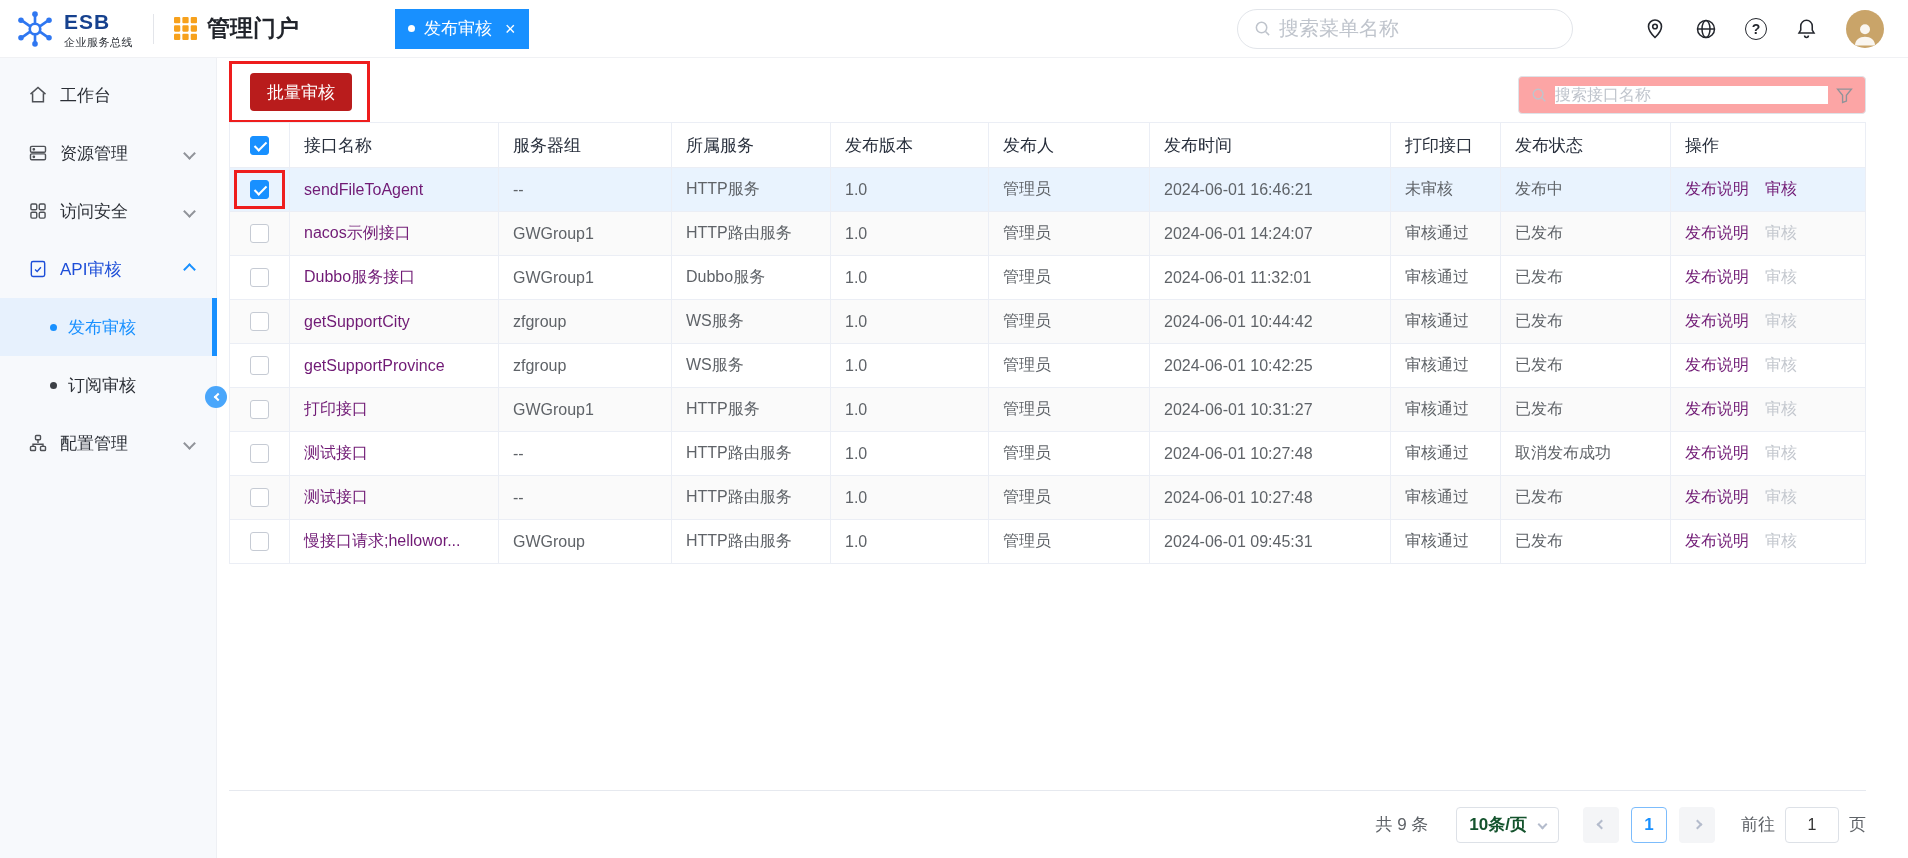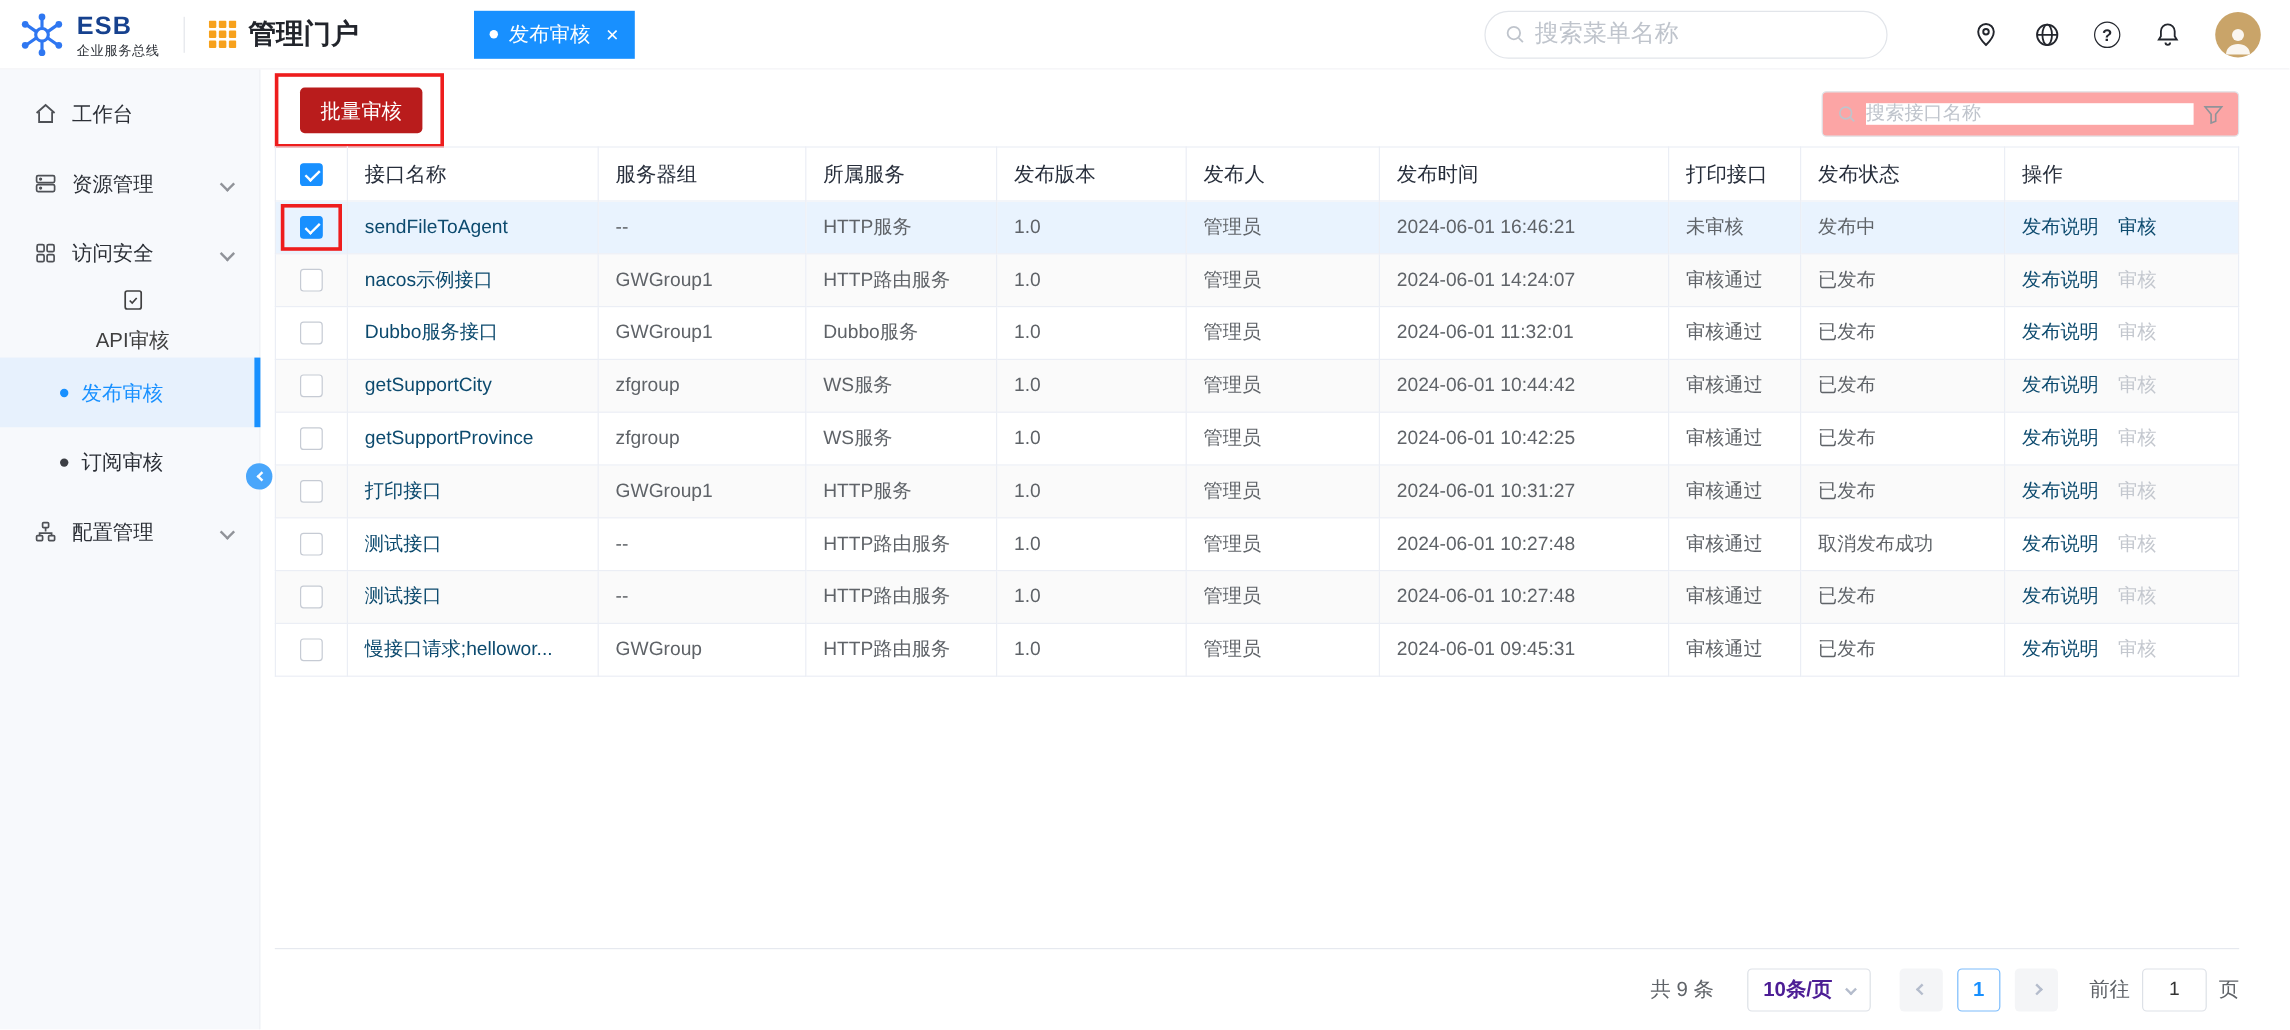--- a/index.html
+++ b/index.html
@@ -36,21 +36,21 @@
   
   .body-row { display: flex; flex: 1; min-height: 0; }
   .sidebar { position: relative; width: 217px; flex: none; background: #f7f9fc;
     border-right: 1px solid #eef0f4; padding-top: 8px; }
   .content { flex: 1; display: flex; flex-direction: column; padding: 0 42px 0 12px; min-width: 0; background: #fff; }
 
   
   .side-item { height: 58px; display: flex; align-items: center; gap: 12px;
     padding: 0 22px 0 27px; font-size: 17px; color: #2b2f36; cursor: pointer; }
   .s-icon { width: 21px; height: 21px; display: flex; align-items: center; justify-content: center; color: #4e5156; }
-  .side-item.active-parent, .side-item.active-parent .s-icon { color: #404040; flex-direction: column; }
+  .side-item.active-parent, .side-item.active-parent .s-icon { color: #1d4ed8; }
   .side-item .chev { margin-left: auto; }
   .side-sub { height: 58px; display: flex; align-items: center; gap: 11px; padding-left: 50px;
     font-size: 17px; color: #2b2f36; cursor: pointer; position: relative; }
   .side-sub .dot { width: 7px; height: 7px; border-radius: 50%; background: #3c3f45; flex: none; }
   .side-sub.selected { background: #e7f1fd; color: #1890ff; }
   .side-sub.selected .dot { background: #1890ff; }
   .side-sub.selected::after { content: ""; position: absolute; right: -1px; top: 0; bottom: 0; width: 5px; background: #1890ff; }
   .chev { display: inline-block; width: 9px; height: 9px; border-right: 2px solid #909399; border-bottom: 2px solid #909399; }
   .chev.down { transform: rotate(45deg); }
   .chev.up { transform: rotate(-135deg); border-color: #1890ff; }
@@ -79,29 +79,29 @@
   .data-table td { height: 44px; font-size: 16px; color: #5f6368; }
   .col-check { text-align: center !important; padding: 0 !important; }
   tbody tr:nth-child(even) { background: #fafafa; }
   tbody tr.selected { background: #e9f3fe; }
   .checkbox { display: inline-block; width: 19px; height: 19px; border: 1px solid #c6cbd4; border-radius: 3px;
     background: #fff; position: relative; vertical-align: middle; cursor: pointer; }
   .checkbox.checked { background: #1890ff; border-color: #1890ff; }
   .checkbox.checked::after { content: ""; position: absolute; left: 6px; top: 2px; width: 5px; height: 10px;
     border: solid #fff; border-width: 0 2px 2px 0; transform: rotate(45deg); }
   .ann-cb { display: inline-flex; align-items: center; justify-content: center; padding: 7px 13px; }
-  .link { color: #0c4a6e; cursor: pointer; }
+  .link { color: #701a75; cursor: pointer; }
   .link.disabled { color: #c3c7ce; cursor: default; }
   .col-ops .link + .link { margin-left: 16px; }
 
   
   .footer { margin-top: auto; flex: none; border-top: 1px solid #e6e9ef; height: 68px; display: flex;
     align-items: center; justify-content: flex-end; font-size: 17px; color: #5f6368; }
   .page-size { display: flex; align-items: center; gap: 12px; border: 1px solid #dde1e7; border-radius: 4px;
-    height: 36px; padding: 0 12px; margin-left: 28px; cursor: pointer; font-weight: 600; color: #4c1d95; }
+    height: 36px; padding: 0 12px; margin-left: 28px; cursor: pointer; font-weight: 600; color: #14532d; }
   .page-size .chev { width: 7px; height: 7px; border-color: #b4bccc; }
   .pg-btn { width: 36px; height: 36px; background: #f4f5f7; border-radius: 4px; display: flex;
     align-items: center; justify-content: center; margin-left: 24px; cursor: pointer; }
   .pg-btn .chev { width: 7px; height: 7px; border-color: #b4bccc; }
   .pg-btn.next { margin-left: 12px; }
   .pg-page { width: 36px; height: 36px; border: 1px solid #7cbcfc; color: #1890ff; font-weight: 700;
     border-radius: 4px; display: flex; align-items: center; justify-content: center; background: #fff;
     margin-left: 12px; cursor: pointer; }
   .goto { margin-left: 26px; display: flex; align-items: center; gap: 10px; }
   .goto input { width: 54px; height: 36px; border: 1px solid #dde1e7; border-radius: 4px; text-align: center;

